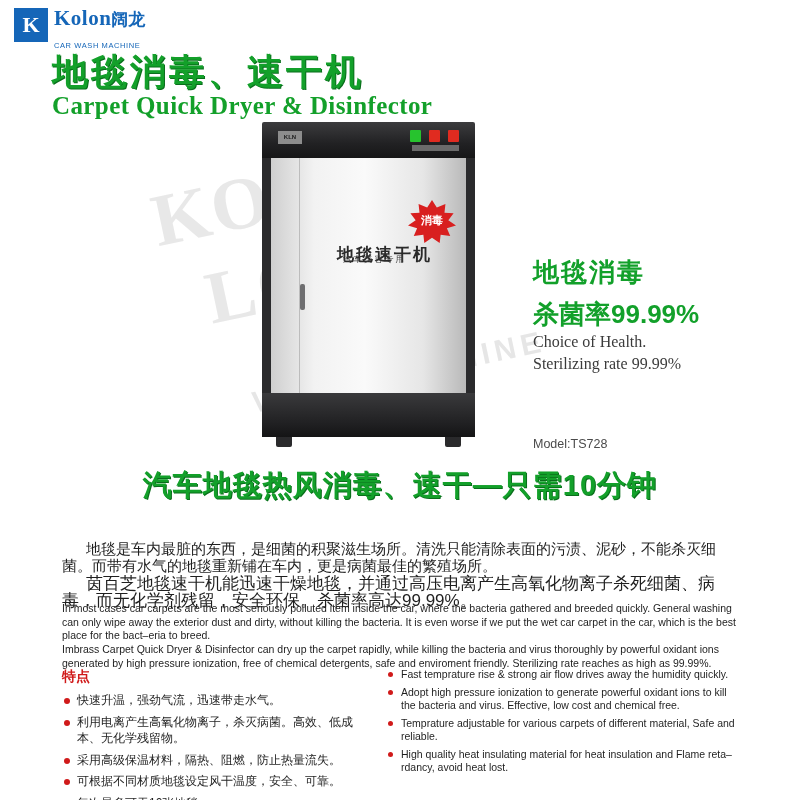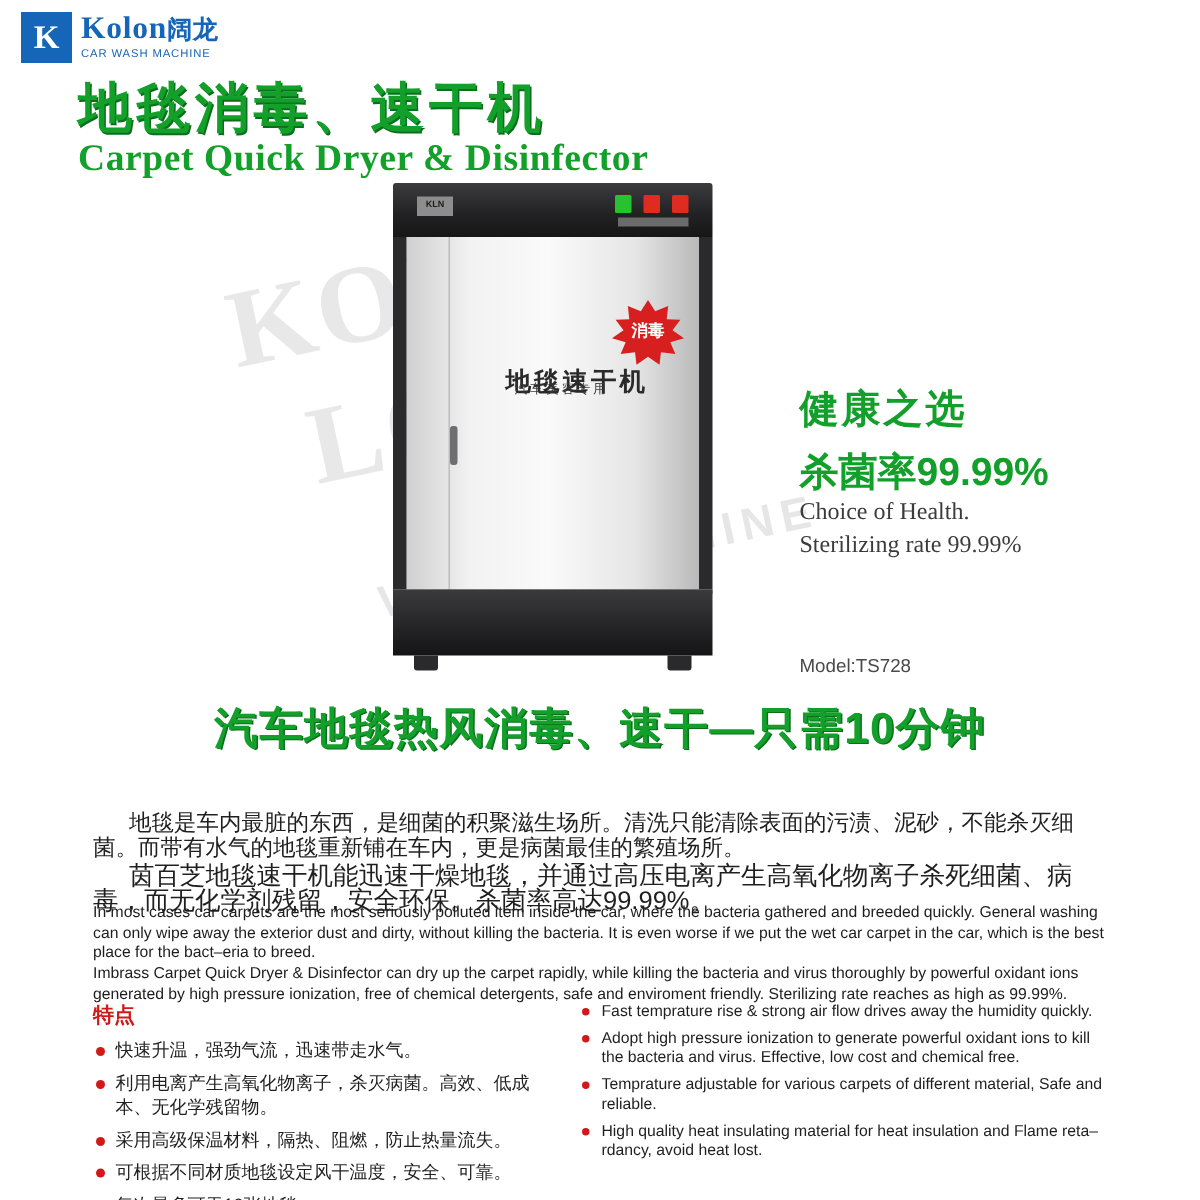--- a/index.html
+++ b/index.html
@@ -55,21 +55,21 @@
   }
   .logo-cn {
     font-size: 17px;
     font-weight: bold;
     color: #1566b8;
   }
   .logo-sub {
     font-size: 7.5px;
     color: #1566b8;
     letter-spacing: 0.6px;
-    margin-top: 3px;
+    margin-top: 13px;
     font-family: "Liberation Sans", sans-serif;
   }
 
   
   .headline-cn {
     position: absolute;
     left: 52px;
     top: 48px;
     font-size: 36px;
     font-weight: bold;
@@ -477,21 +477,21 @@
         <div class="star"></div>
         <div class="txt">消毒</div>
       </div>
     </div>
     <div class="m-base-line"></div>
     <div class="m-base"></div>
     <div class="m-foot l"></div>
     <div class="m-foot r"></div>
   </div>
 
-  <div class="claim-cn1">健康之选</div>
+  <div class="claim-cn1">地毯消毒</div>
   <div class="claim-cn2">杀菌率99.99%</div>
   <div class="claim-en1">Choice of Health.</div>
   <div class="claim-en2">Sterilizing rate 99.99%</div>
   <div class="model">Model:TS728</div>
 
   <div class="band-cn">汽车地毯热风消毒、速干—只需10分钟</div>
 
   <div class="para para-cn1">地毯是车内最脏的东西，是细菌的积聚滋生场所。清洗只能清除表面的污渍、泥砂，不能杀灭细菌。而带有水气的地毯重新铺在车内，更是病菌最佳的繁殖场所。</div>
   <div class="para para-cn2">茵百芝地毯速干机能迅速干燥地毯，并通过高压电离产生高氧化物离子杀死细菌、病毒，而无化学剂残留，安全环保。杀菌率高达99.99%。</div>
   <div class="para para-en1">In most cases car carpets are the most seriously polluted item inside the car, where the bacteria gathered and breeded quickly. General washing can only wipe away the exterior dust and dirty, without killing the bacteria. It is even worse if we put the wet car carpet in the car, which is the best place for the bact–eria to breed.</div>

